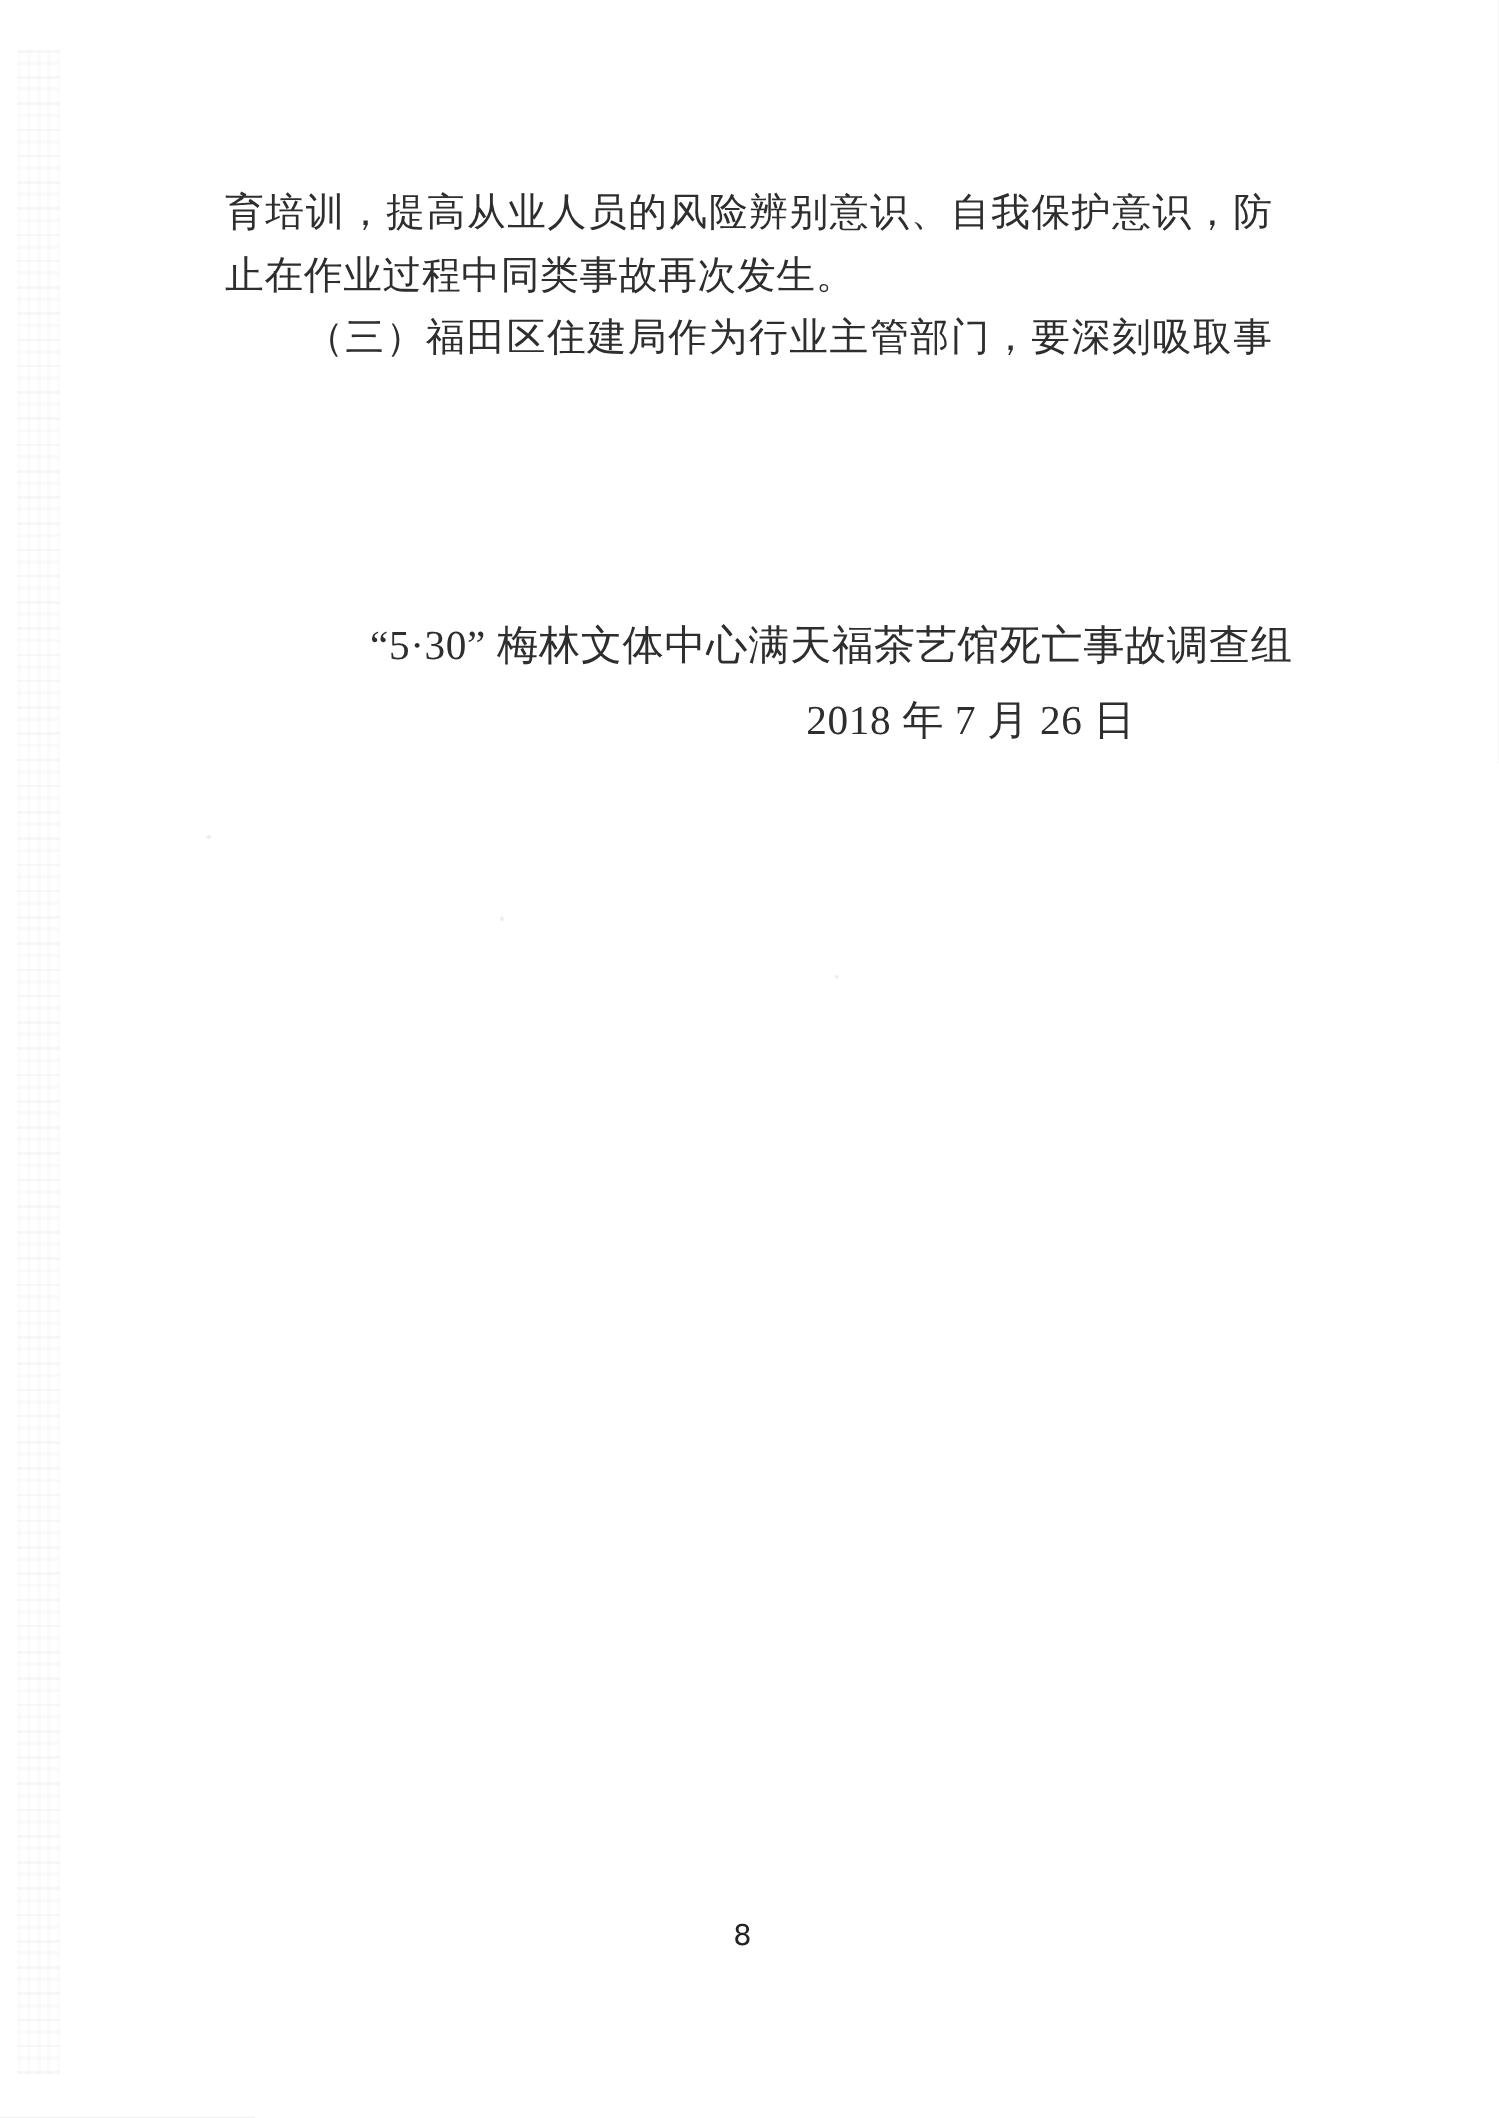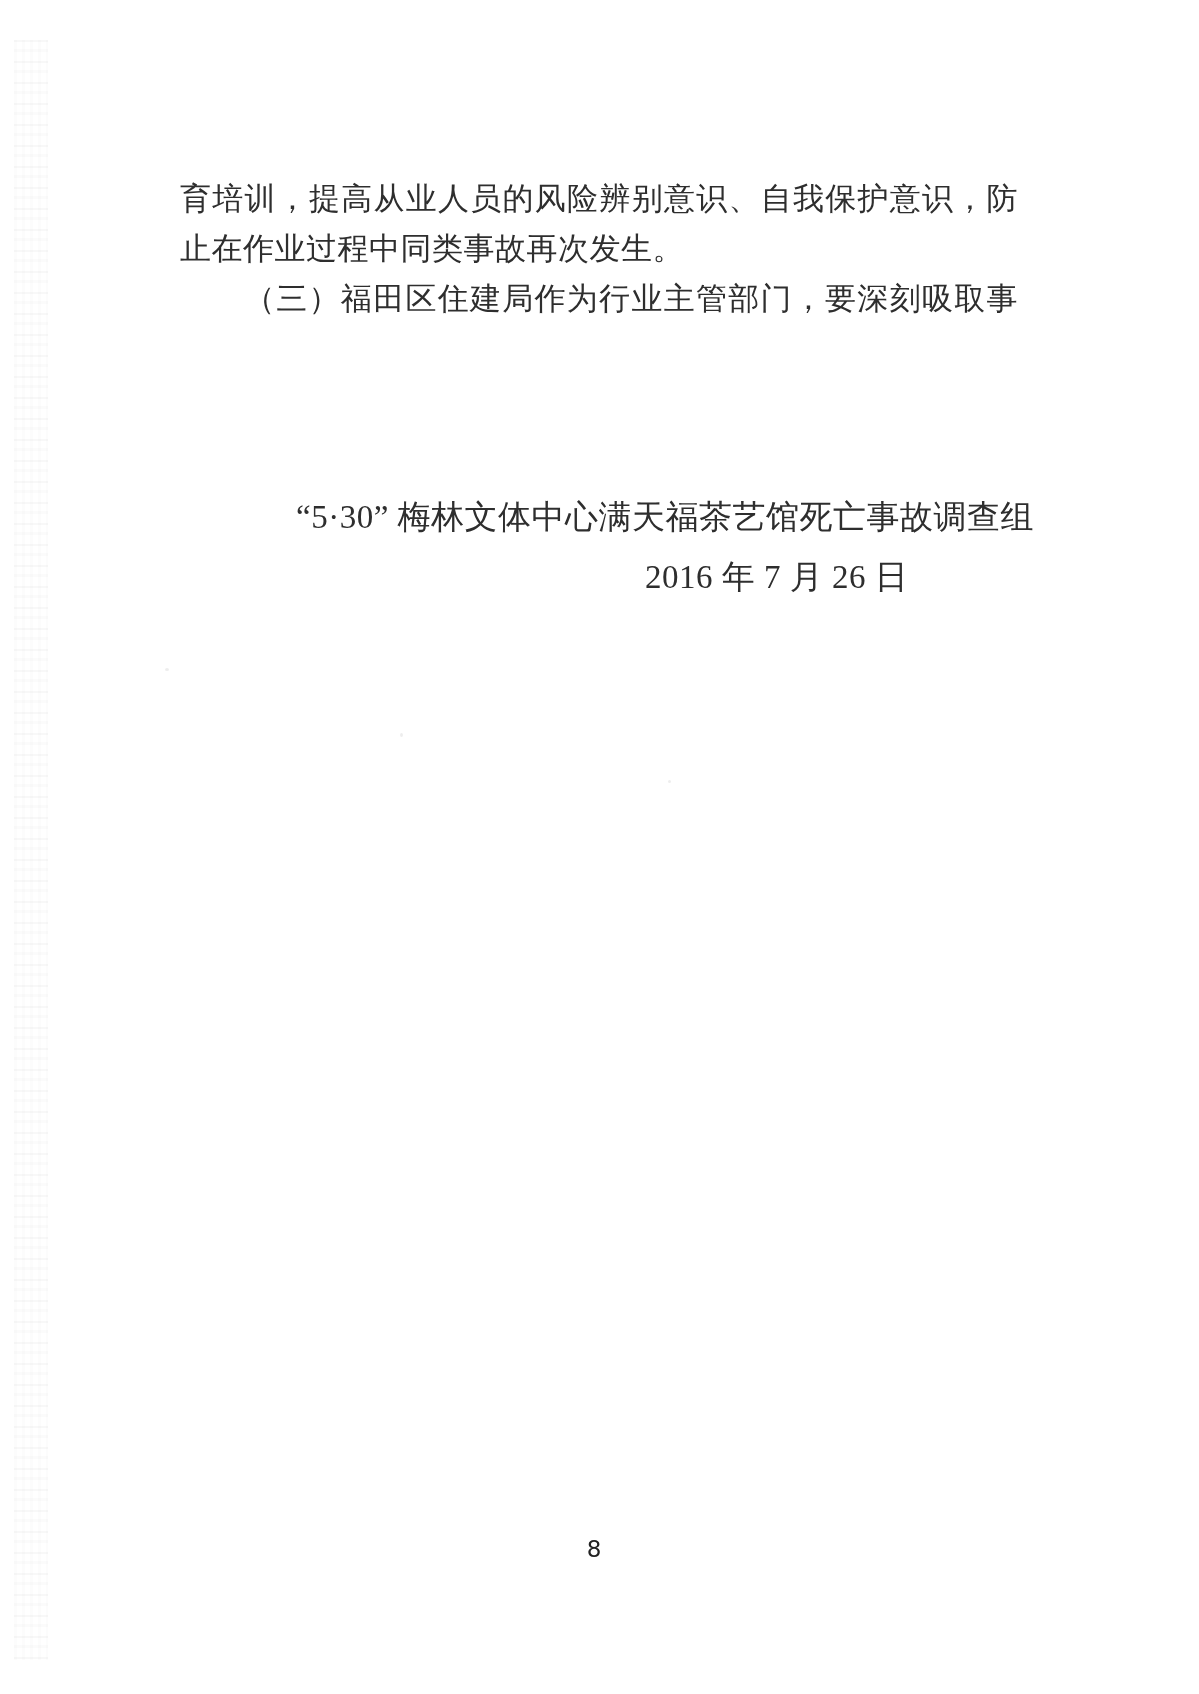--- a/index.html
+++ b/index.html
@@ -52,21 +52,20 @@
   .body-line {
     position: absolute;
     left: 180px;
     width: 838px;
     height: 50px;
     line-height: 50px;
     font-size: 31px;
     letter-spacing: 0.5px;
     white-space: nowrap;
     color: #2e2e2e;
-    margin-top: 29px;
   }
   .body-line.justified {
     white-space: normal;
     text-align: justify;
     text-align-last: justify;
   }
   .body-line.indented {
     text-indent: 64px;
   }
   .line-0 { top: 145px; }
@@ -126,17 +125,17 @@
   <div class="body-line line-0 justified">育培训，提高从业人员的风险辨别意识、自我保护意识，防</div>
 
   <div class="body-line line-2 justified indented">（三）福田区住建局作为行业主管部门，要深刻吸取事</div>
 
   <div class="body-line line-1">止在作业过程中同类事故再次发生。</div>
 
 
 
   <div class="signature-line">“5·30” 梅林文体中心满天福茶艺馆死亡事故调查组</div>
 
-  <div class="date-line">2016 年 7 月 26 日</div>
+  <div class="date-line">2018 年 7 月 26 日</div>
 
   <div class="page-number">8</div>
 
 </div>
 
 </body></html>

